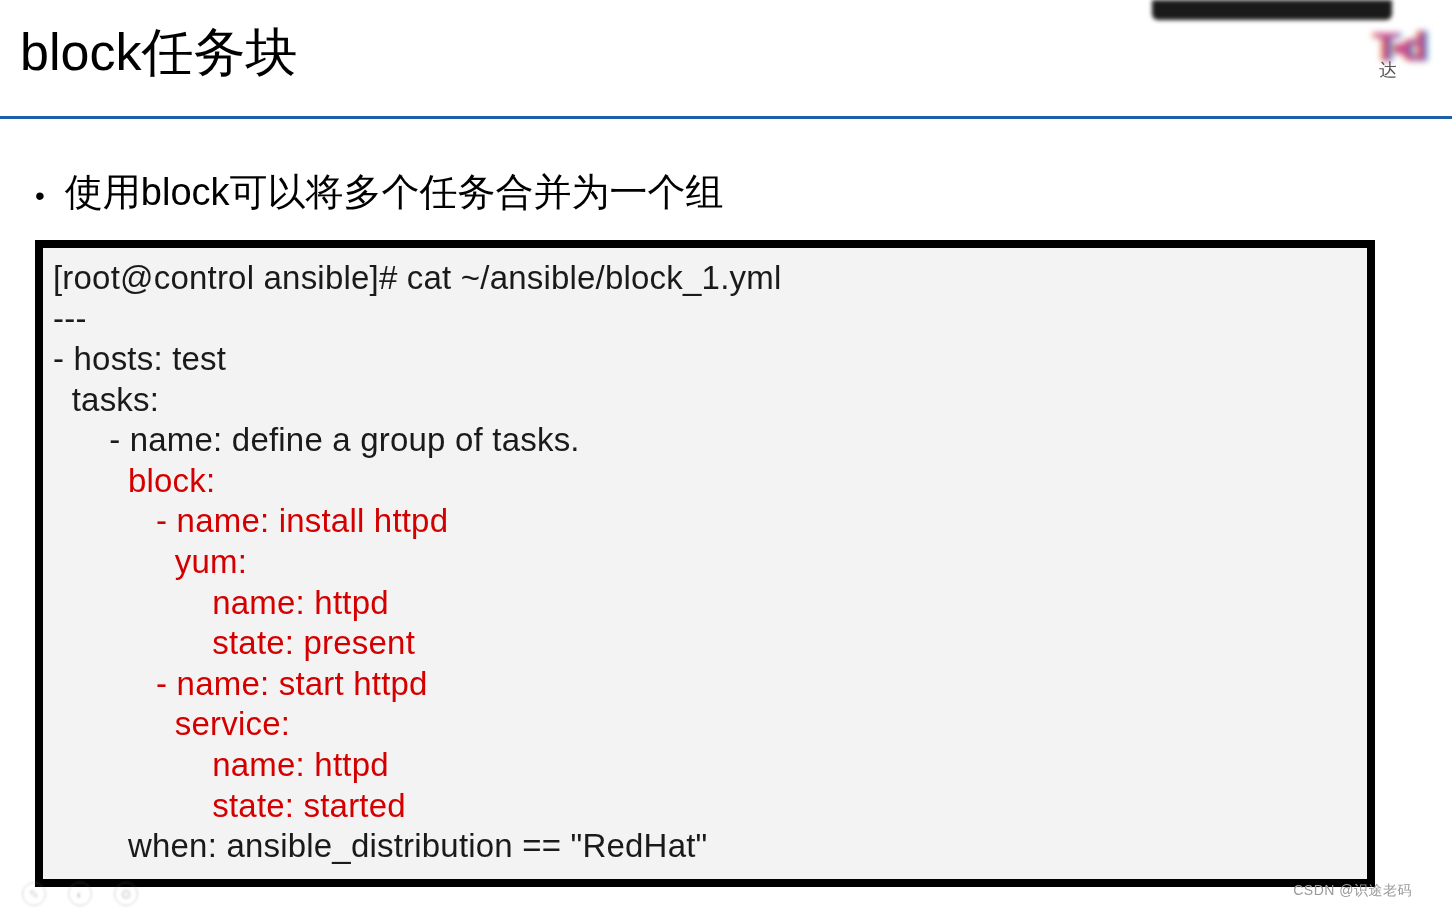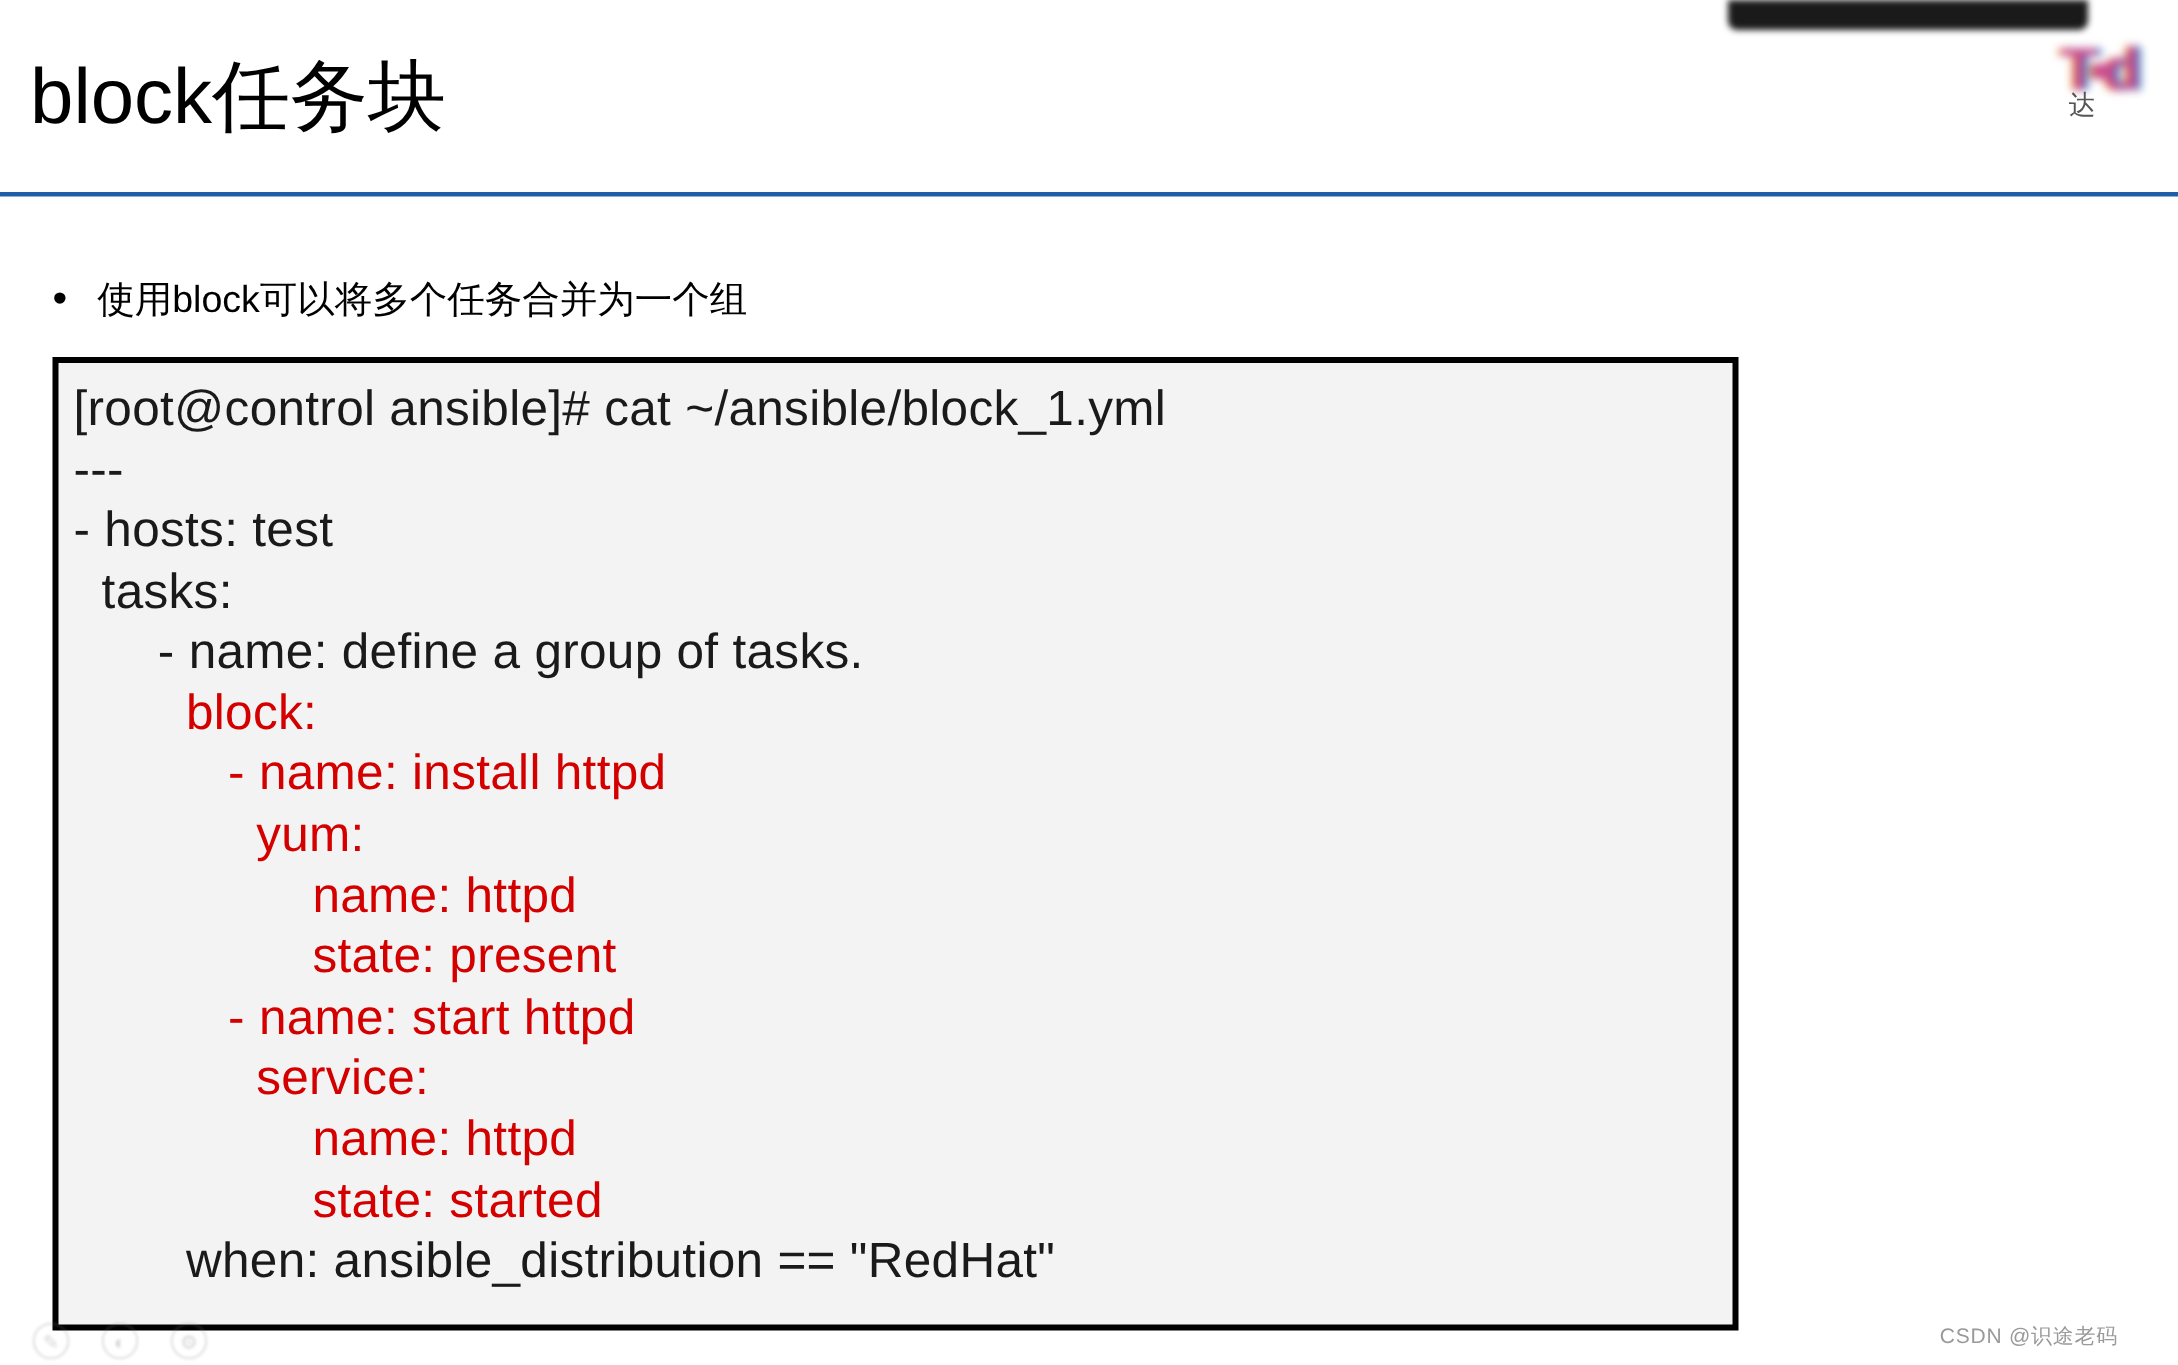--- a/index.html
+++ b/index.html
@@ -40,21 +40,21 @@
       position: absolute;
       top: 58px;
       right: 55px;
       font-size: 18px;
       color: #555;
     }
     .page-title {
       font-size: 52px;
       font-weight: 400;
       color: #000;
-      padding: 30px 0 0 20px;
+      padding: 18px 0 0 20px;
     }
     .title-underline {
       width: 100%;
       height: 3px;
       background: #1e5fa8;
       margin-top: 28px;
     }
     .content {
       padding: 48px 0 0 35px;
     }
@@ -64,30 +64,30 @@
       margin-bottom: 22px;
     }
     .bullet-dot {
       font-size: 28px;
       color: #000;
       line-height: 1;
       margin-right: 20px;
       margin-top: 6px;
     }
     .bullet-text {
-      font-size: 25px;
+      font-size: 38px;
       font-weight: 500;
       color: #000;
     }
     .code-box {
       margin-left: 0;
-      width: 1124px;
-      border: 4px solid #000000;
+      width: 1340px;
+      border: 8px solid #000000;
       background: #f3f3f3;
-      padding: 10px 10px 22px 10px;
+      padding: 10px 10px 12px 10px;
       font-family: Arial, sans-serif;
       font-size: 33px;
       line-height: 1.23;
       color: #232323;
       white-space: pre;
       letter-spacing: 0.2px;
     }
     .code-black {
       color: #1a1a1a;
     }

